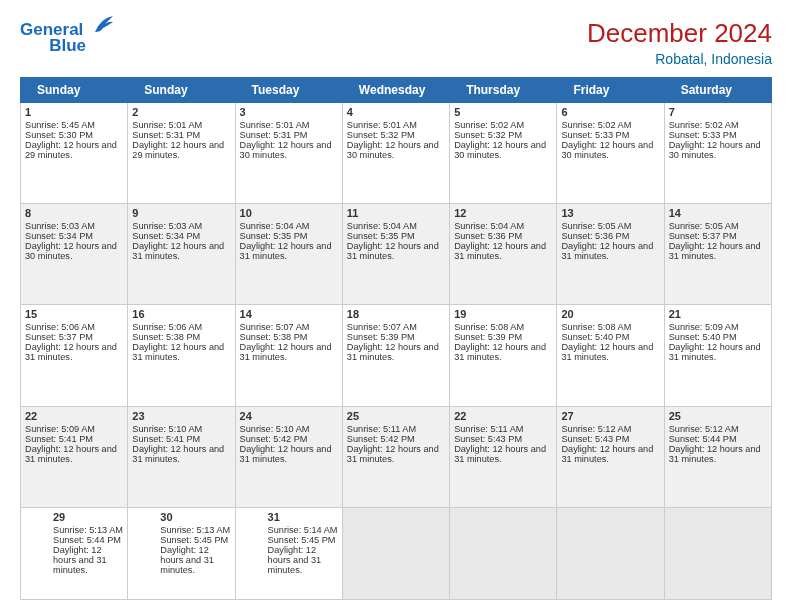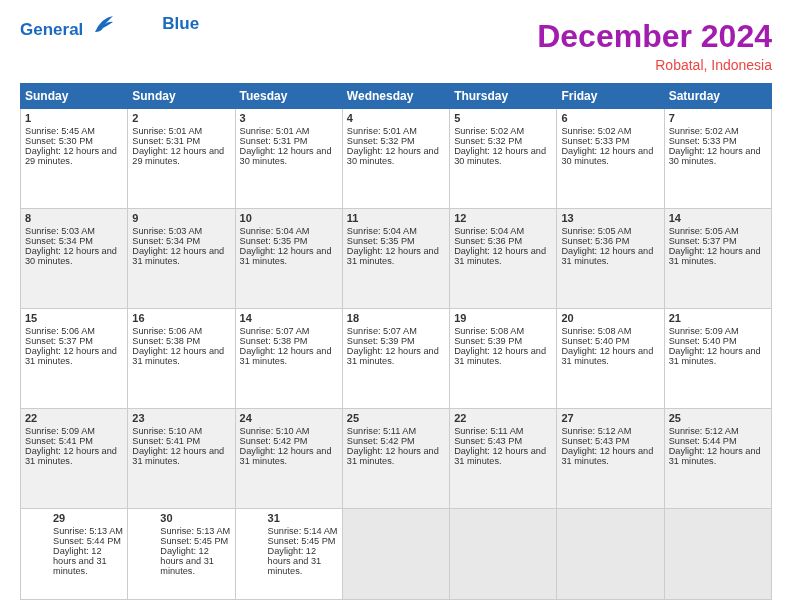--- a/index.html
+++ b/index.html
@@ -18,49 +18,48 @@
       flex-direction: column;
     }
     .header {
       display: flex;
       justify-content: space-between;
       align-items: flex-start;
       margin-bottom: 10px;
     }
     .logo {
       display: flex;
-      flex-direction: row;
-      align-items: flex-start;
-      gap: 47px;
+      flex-direction: column;
+      align-items: center;
     }
     .title-block {
       text-align: right;
     }
     .month-title {
-      font-size: 32px;
-      font-weight: bold;
-      color: #a21caf;
+      font-size: 26px;
+      font-weight: normal;
+      color: #b91c1c;
     }
     .location {
       font-size: 14px;
-      color: #ef4444;
+      color: #0369a1;
       margin-top: 2px;
     }
     .calendar {
       flex: 1;
       border-collapse: collapse;
       width: 100%;
       table-layout: fixed;
     }
     .calendar th {
       background: #2b6cb0;
       color: #fff;
       font-size: 12px;
       font-weight: bold;
-      padding: 5px 4px;
+      padding: 5px 16px;
       text-align: left;
       border: 1px solid #2b6cb0;
     }
     .calendar td {
       border: 1px solid #ccc;
       vertical-align: top;
       padding: 3px 4px;
       font-size: 9.2px;
       color: #333;
       background: #fff;

